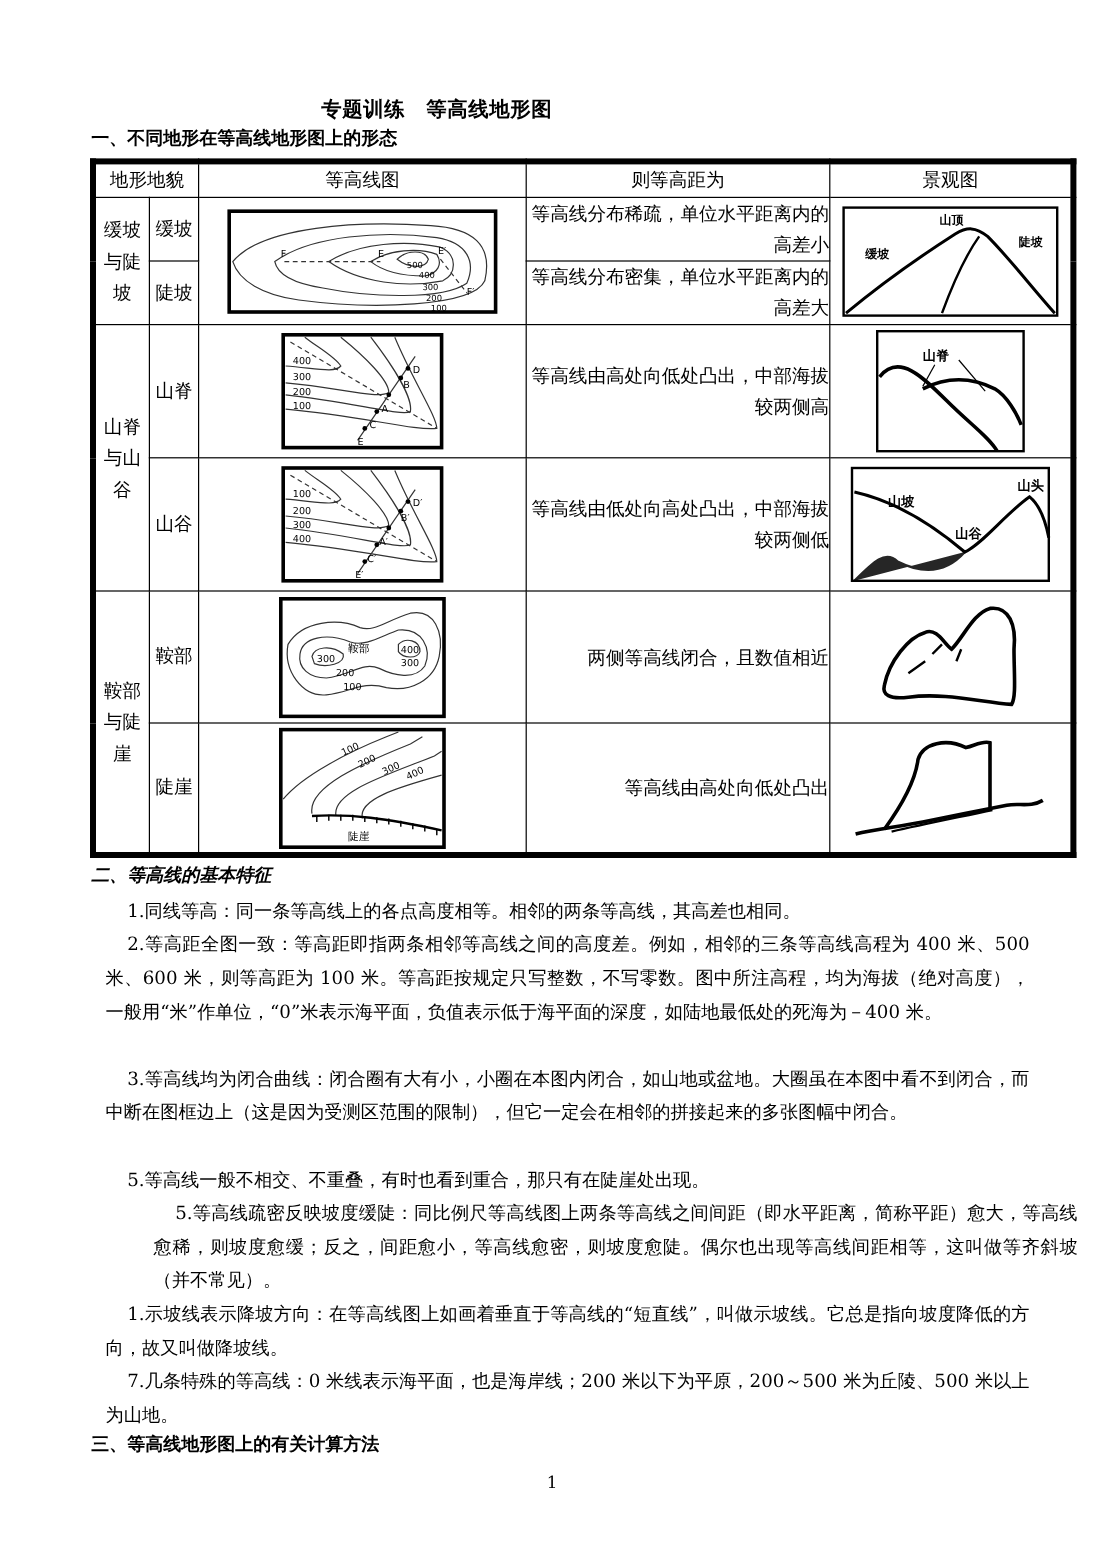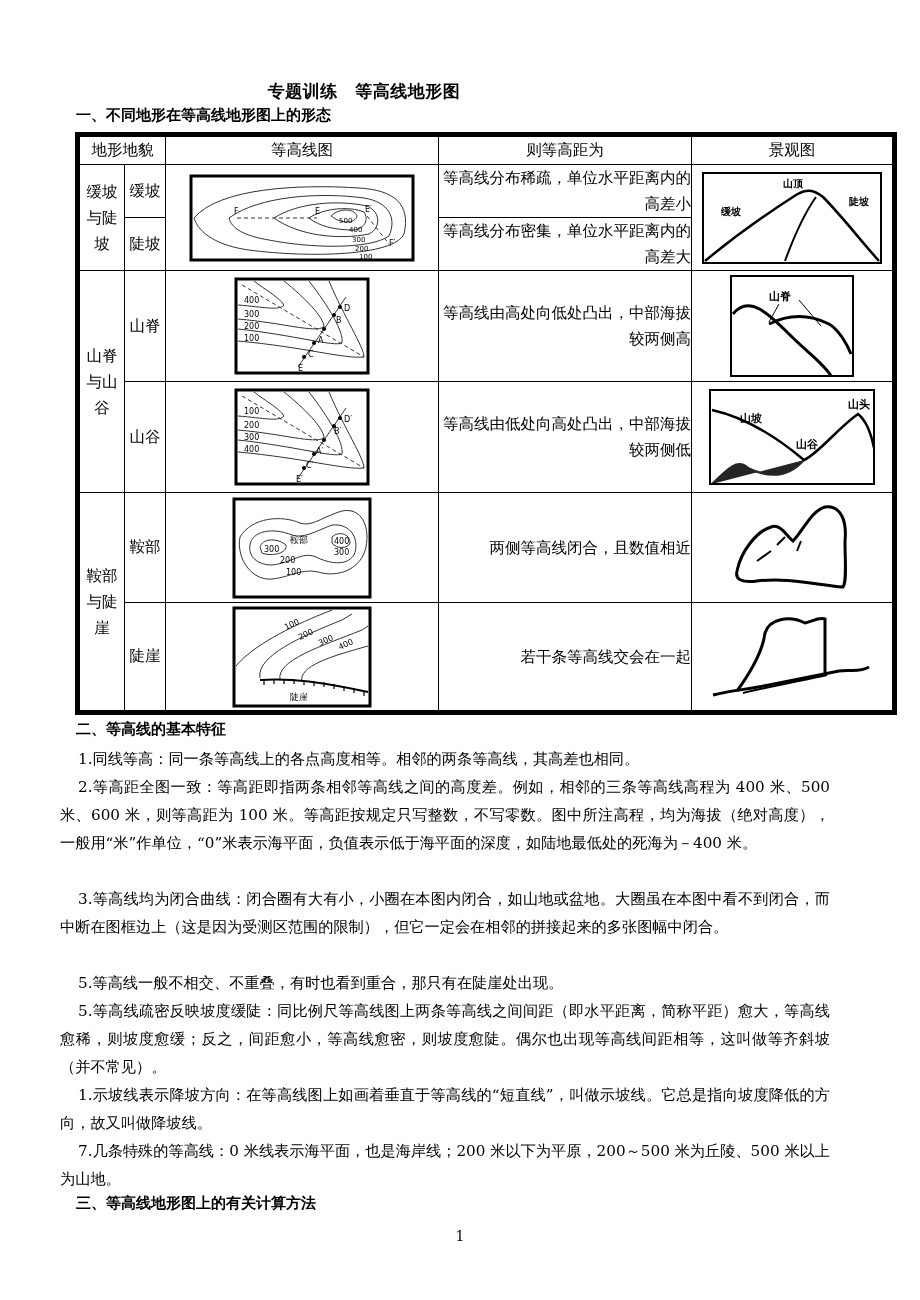--- a/index.html
+++ b/index.html
@@ -8,21 +8,21 @@
   .h1 { position:absolute; left:76px; font-family:"DejaVu Sans","Liberation Sans",sans-serif; font-size:15px; font-weight:bold; }
   table.terrain { position:absolute; left:75px; top:132px; border-collapse:collapse; border:5px solid #000000; }
   table.terrain td, table.terrain th { border:1px solid #000; padding:0; font-weight:normal; font-size:15.5px; vertical-align:middle; }
   table.terrain th { height:27px; text-align:center; }
   .c1 { width:44px; text-align:center; line-height:26px; }
   .c2 { width:40px; text-align:center; }
   .c3 { width:272px; text-align:center; }
   .c4 { width:250px; text-align:right; line-height:26px; padding-left:2px !important; }
   .c5 { width:200px; text-align:center; }
   .fig { display:block; margin:0 auto; }
-  .para { position:absolute; left:60px; width:770px; font-size:15.2px; line-height:28px; text-indent:18px; text-align:justify; }
+  .para { position:absolute; left:88px; width:770px; font-size:15.2px; line-height:28px; text-indent:18px; text-align:justify; }
   .pagenum { position:absolute; top:1228px; left:0; width:920px; text-align:center; font-size:14px; }
 </style>
 </head>
 <body>
 
 <div class="title">专题训练　等高线地形图</div>
 <div class="h1" style="top:106px;">一、不同地形在等高线地形图上的形态</div>
 
 <table class="terrain">
   <tbody>
@@ -215,35 +215,35 @@
           <line x1="122" y1="82" x2="122" y2="87"></line>
               <line x1="132" y1="85" x2="132" y2="90"></line>
         </g>
         <text x="54" y="24" font-size="8" font-family="DejaVu Sans, sans-serif" transform="rotate(-25 54 24)">100</text>
         <text x="68" y="34" font-size="8" font-family="DejaVu Sans, sans-serif" transform="rotate(-25 68 34)">200</text>
         <text x="88" y="40" font-size="8" font-family="DejaVu Sans, sans-serif" transform="rotate(-25 88 40)">300</text>
         <text x="108" y="44" font-size="8" font-family="DejaVu Sans, sans-serif" transform="rotate(-25 108 44)">400</text>
         <text x="58" y="94" font-size="9" font-family="DejaVu Sans, sans-serif">陡崖</text>
       </svg>
     </td>
-    <td class="c4">若干条等高线交会在一起</td>
+    <td class="c4">等高线由高处向低处凸出</td>
     <td class="c5">
       <svg class="fig" width="166" height="96" viewBox="0 0 166 96">
         <path d="M4,86 C20,82 40,80 60,76 C80,72 110,66 130,62 C140,60 150,64 160,58" fill="none" stroke="#000" stroke-width="3"></path>
         <path d="M28,82 C44,60 54,40 56,24 C60,10 80,6 96,14 C104,12 110,8 116,10 L116,64" fill="none" stroke="#000" stroke-width="3"></path>
         <path d="M34,84 C60,78 90,72 118,66" fill="none" stroke="#000" stroke-width="2"></path>
       </svg>
     </td>
   </tr>
 </tbody>
   </table>
 
-<div class="h1" style="top:720px;">二、等高线的基本特征</div>
+<div class="h1" style="top:720px;font-style:italic;">二、等高线的基本特征</div>
 <div class="para" style="top:745px;">1.同线等高：同一条等高线上的各点高度相等。相邻的两条等高线，其高差也相同。</div>
 <div class="para" style="top:773px;">2.等高距全图一致：等高距即指两条相邻等高线之间的高度差。例如，相邻的三条等高线高程为 400 米、500 米、600 米，则等高距为 100 米。等高距按规定只写整数，不写零数。图中所注高程，均为海拔（绝对高度），一般用“米”作单位，“0”米表示海平面，负值表示低于海平面的深度，如陆地最低处的死海为－400 米。</div>
 <div class="para" style="top:885px;">3.等高线均为闭合曲线：闭合圈有大有小，小圈在本图内闭合，如山地或盆地。大圈虽在本图中看不到闭合，而中断在图框边上（这是因为受测区范围的限制），但它一定会在相邻的拼接起来的多张图幅中闭合。</div>
 <div class="para" style="top:969px;">5.等高线一般不相交、不重叠，有时也看到重合，那只有在陡崖处出现。</div>
-<div class="para" style="top:997px;">5.等高线疏密反映坡度缓陡：同比例尺等高线图上两条等高线之间间距（即水平距离，简称平距）愈大，等高线愈稀，则坡度愈缓；反之，间距愈小，等高线愈密，则坡度愈陡。偶尔也出现等高线间距相等，这叫做等齐斜坡（并不常见）。</div>
+<div class="para" style="top:997px;margin-left:40px;">5.等高线疏密反映坡度缓陡：同比例尺等高线图上两条等高线之间间距（即水平距离，简称平距）愈大，等高线愈稀，则坡度愈缓；反之，间距愈小，等高线愈密，则坡度愈陡。偶尔也出现等高线间距相等，这叫做等齐斜坡（并不常见）。</div>
 <div class="para" style="top:1081px;">1.示坡线表示降坡方向：在等高线图上如画着垂直于等高线的“短直线”，叫做示坡线。它总是指向坡度降低的方向，故又叫做降坡线。</div>
 <div class="para" style="top:1137px;">7.几条特殊的等高线：0 米线表示海平面，也是海岸线；200 米以下为平原，200～500 米为丘陵、500 米以上为山地。</div>
 <div class="h1" style="top:1194px;">三、等高线地形图上的有关计算方法</div>
 
 <div class="pagenum">1</div>
 
 </body></html>

